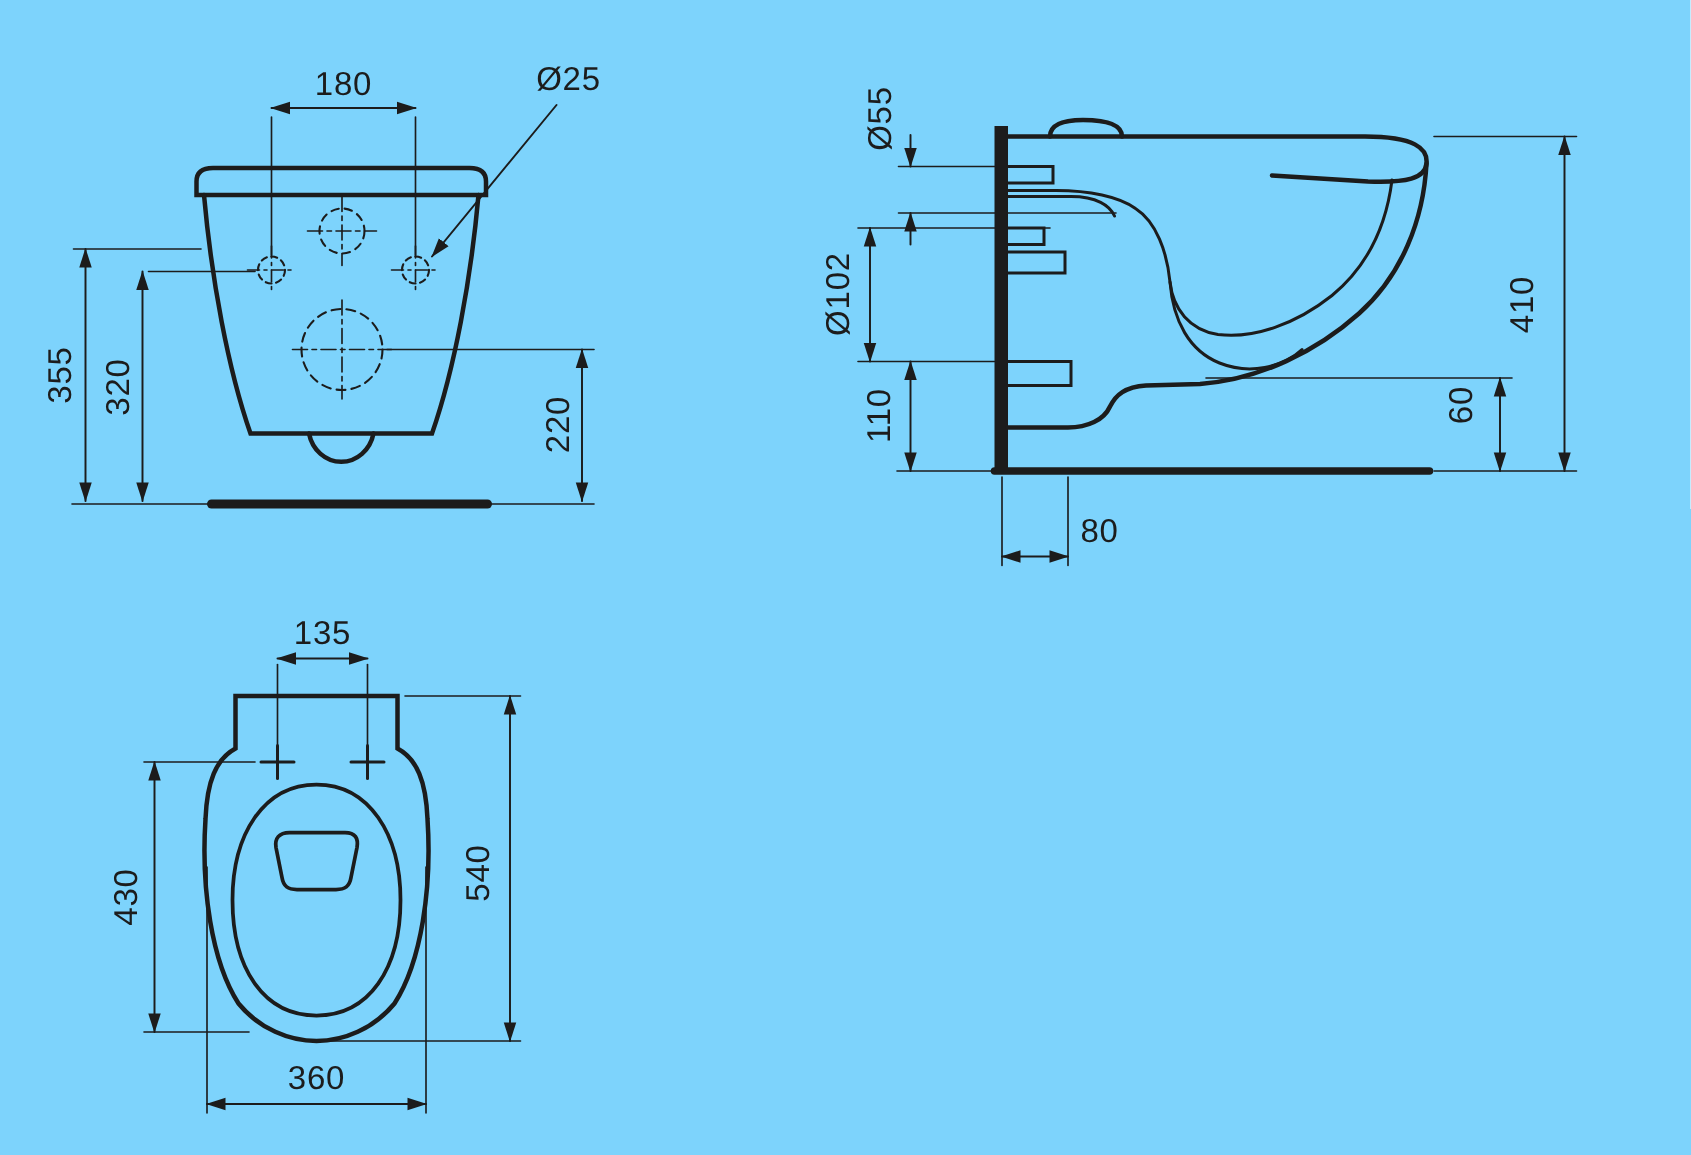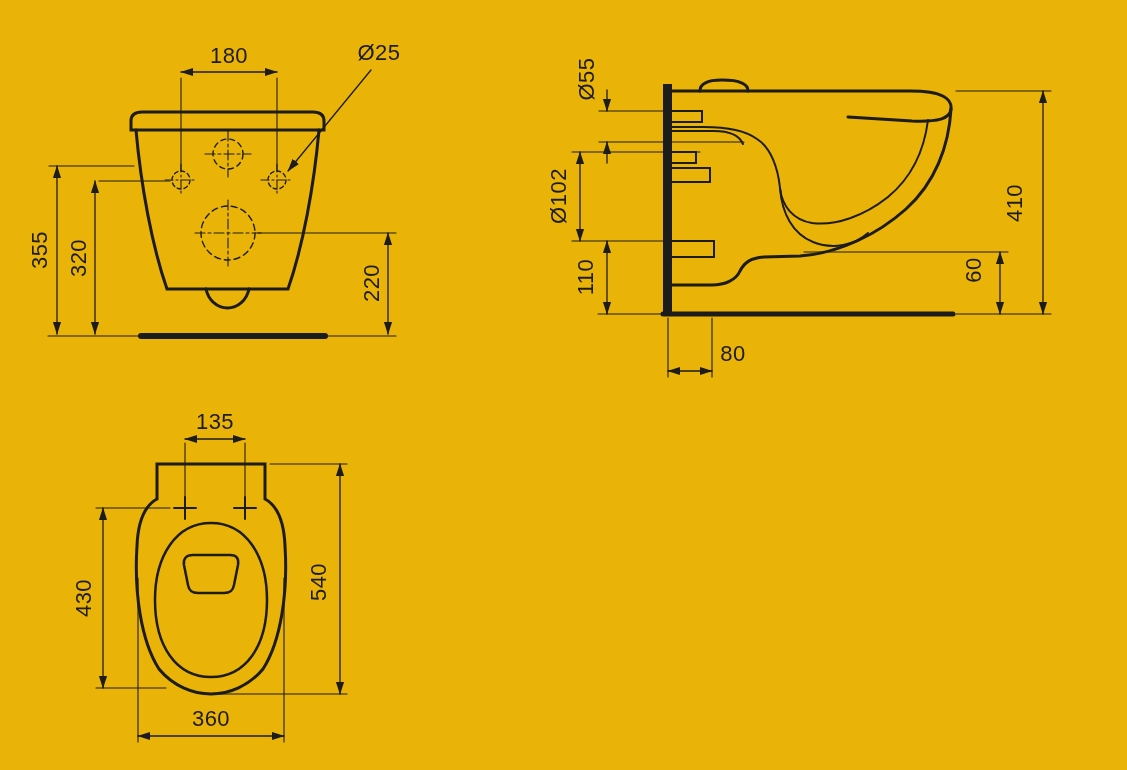--- a/index.html
+++ b/index.html
@@ -1,17 +1,17 @@
 <!DOCTYPE html>
 <html><head>
 <meta charset="utf-8">
 <style>
   html,body{margin:0;padding:0;background:#ffffff;}
   .page{
-    position:relative;width:1127px;height:770px;background:#eab308;
+    position:relative;width:1127px;height:770px;background:#7dd3fc;
     font-family:"Liberation Sans",sans-serif;overflow:hidden;
   }
   svg{position:absolute;left:0;top:0;}
   text.dim{
     font-size:22px;fill:#1c1c1c;letter-spacing:0.5px;
     font-family:"Liberation Sans",sans-serif;
   }
 </style>
 </head>
 <body>

